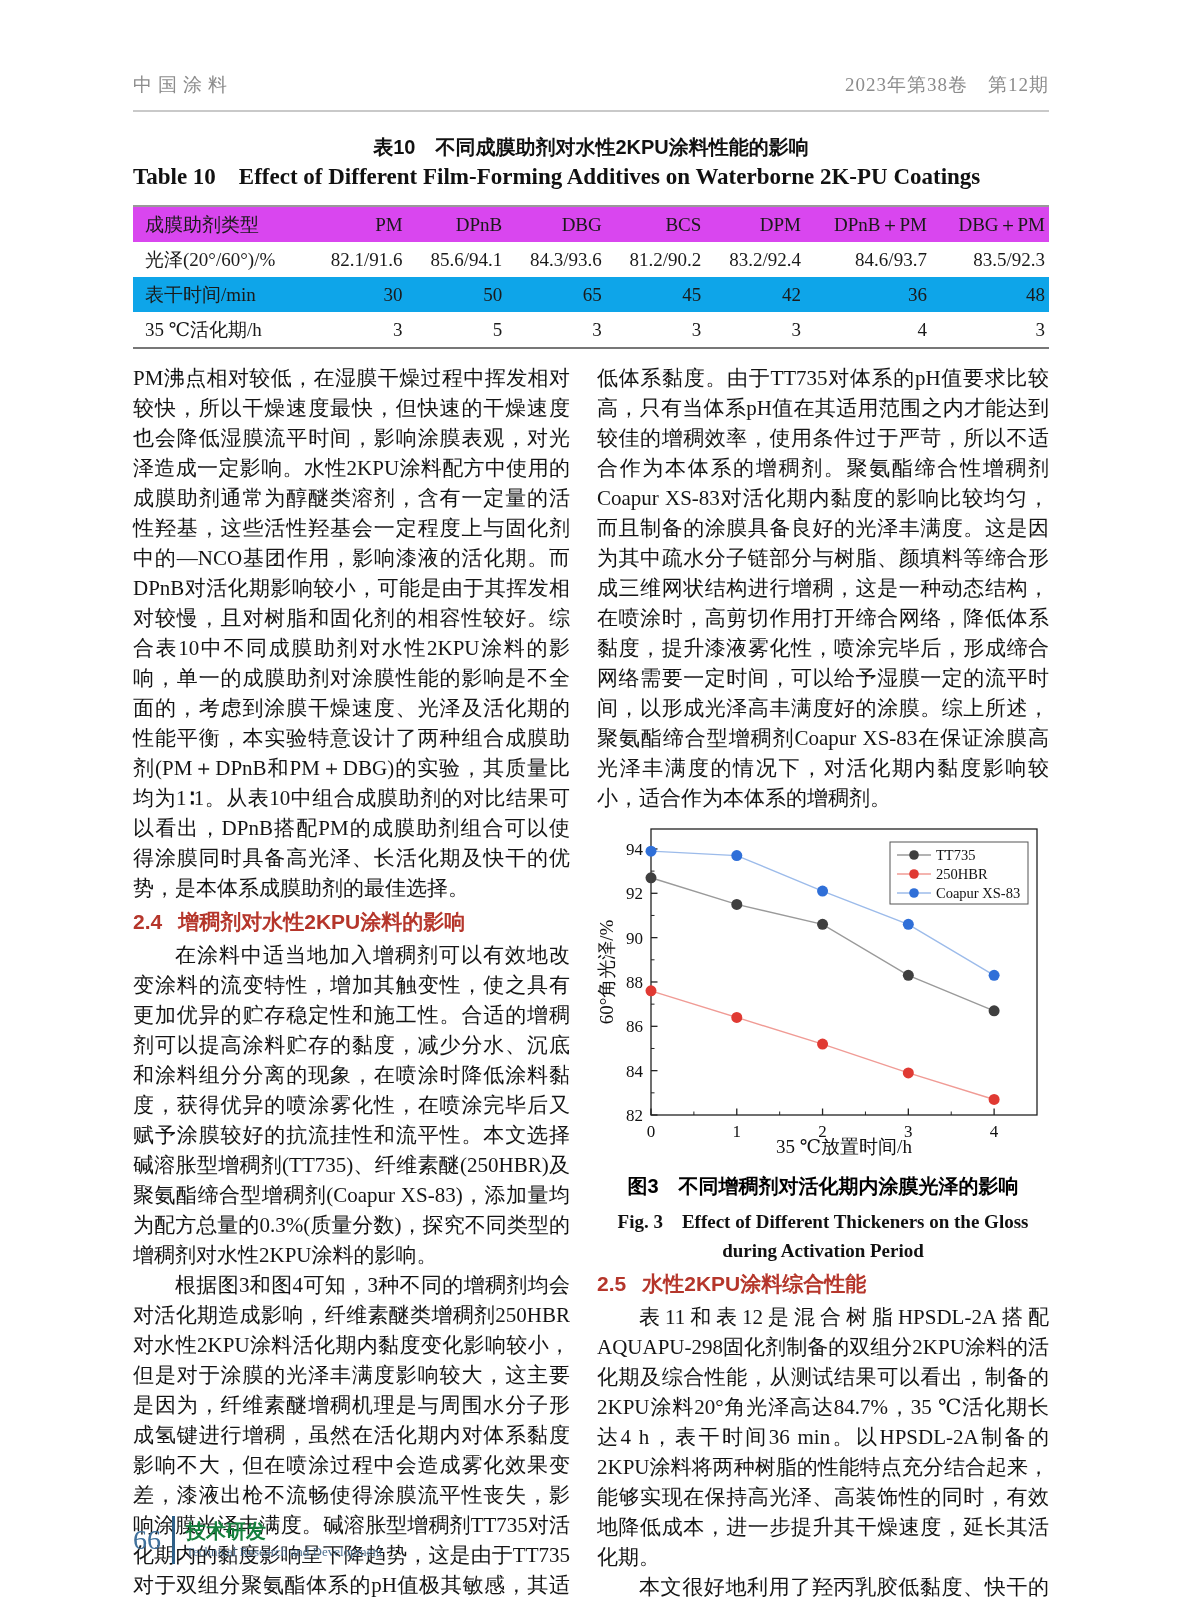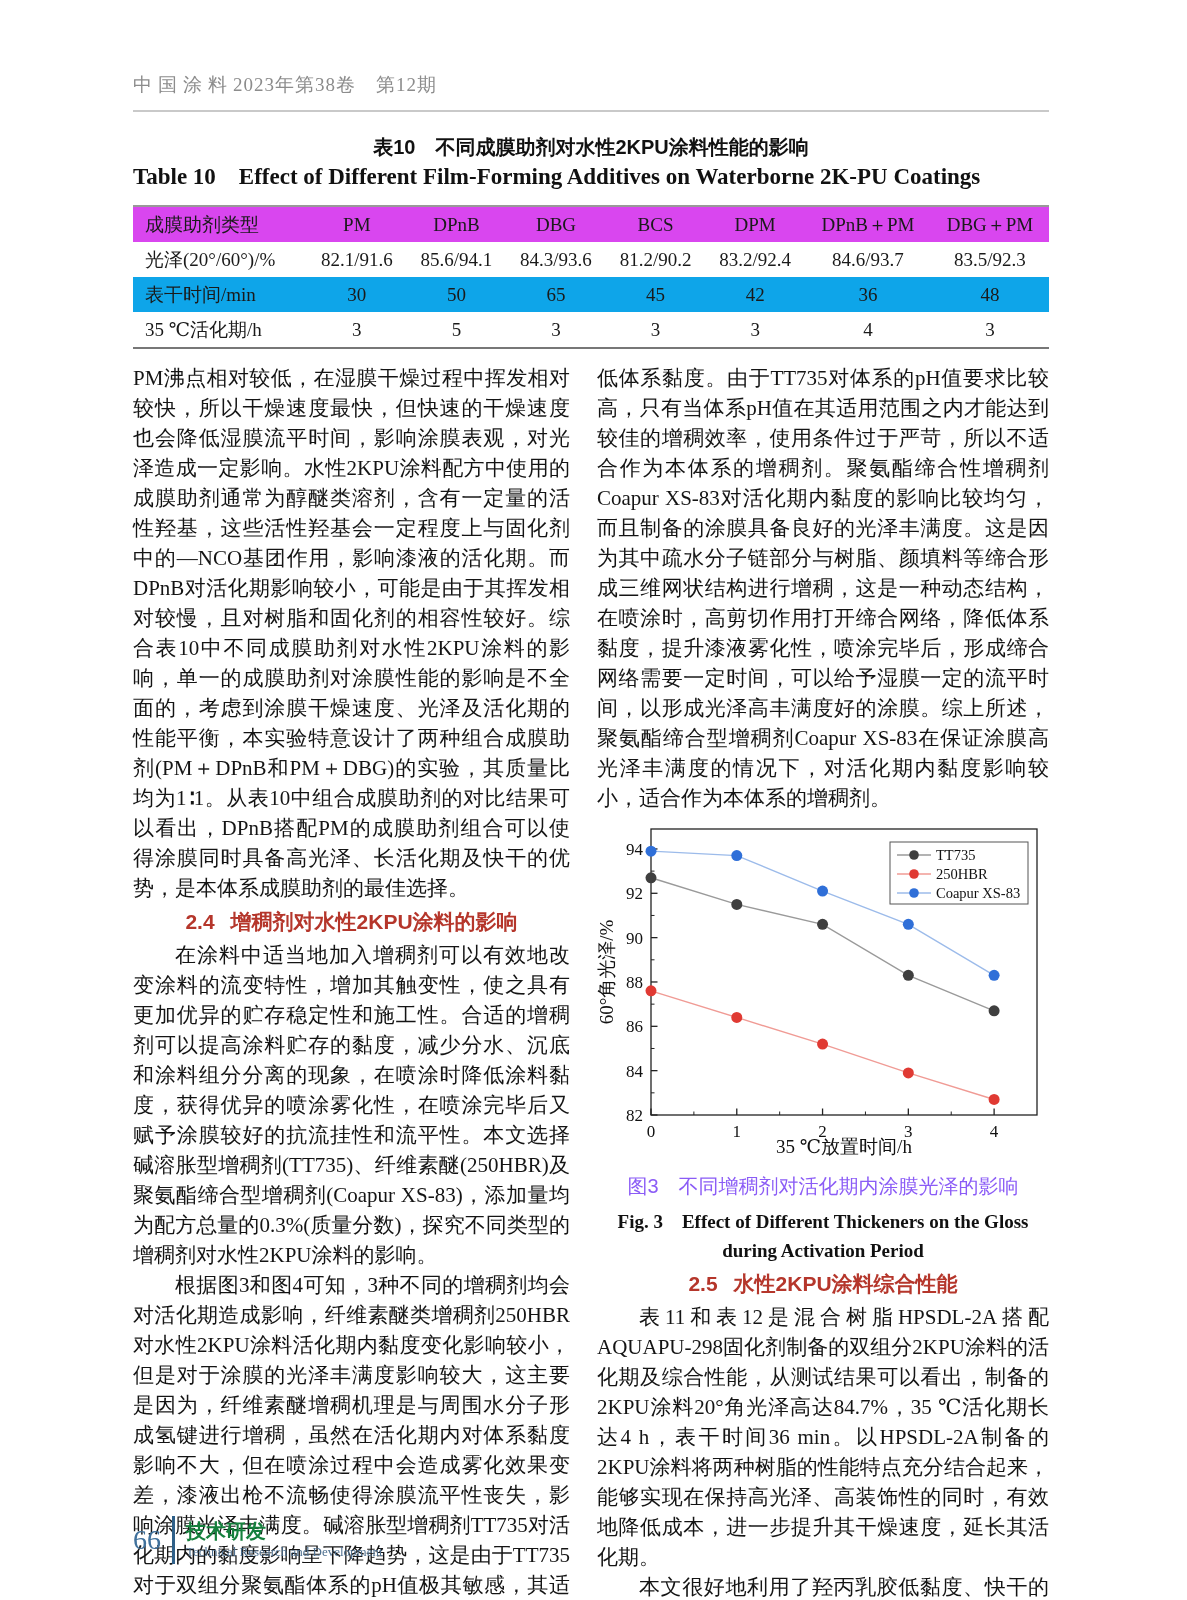--- a/index.html
+++ b/index.html
@@ -9,21 +9,21 @@
     margin:0 auto;
     background:#ffffff;
     font-family:"Liberation Serif","DejaVu Serif",serif;
     color:#1a1a1a;
     overflow:hidden;
     box-sizing:border-box;
     padding:72px 138px 0 133px;
   }
   
   .page-head {
-    display:flex; justify-content:flex-start; align-items:flex-end;
+    display:flex; justify-content:space-between; align-items:flex-end;
     border-bottom:2px solid #c9c9c9;
     padding-bottom:12px;
     color:#8c8c8c; font-size:19px;
   }
   .journal-name { letter-spacing:6px; }
   .issue-info  { letter-spacing:1px; }
 
   
   .tbl-title-cn {
     margin-top:22px; text-align:center;
@@ -35,52 +35,52 @@
     font-weight:bold; font-size:23px; color:#111;
   }
   table.t10 {
     width:100%; margin-top:13px;
     border-collapse:collapse;
     font-size:19px;
     border-top:2px solid #999; border-bottom:2px solid #777;
   }
   table.t10 th, table.t10 td {
     height:35px; padding:0 4px;
-    text-align:center; font-weight:normal;
+    text-align:right; font-weight:normal;
     white-space:nowrap;
   }
   table.t10 th:first-child, table.t10 td:first-child {
     text-align:left; padding-left:12px; width:19%;
   }
   table.t10 thead tr { background:#d946ef; }
   table.t10 tbody tr:nth-child(2) { background:#0ea5e9;margin-top:36px; }
 
   
   .columns { display:flex; gap:27px; margin-top:14px; }
   .col { font-size:21px; line-height:30px; text-align:justify; color:#141414; }
   .col-left  { width:437px; }
   .col-right { width:452px; }
   .col p { margin:0; }
   .col p.indent { text-indent:2em; }
   h3.sec {
     margin:4px 0 3px;
     color:#b5362b;
     font-family:"Liberation Sans","DejaVu Sans",sans-serif;
     font-size:21px; font-weight:bold; line-height:30px;
-    text-align:center;
+    text-align:left;
   }
   h3.sec .sec-num { margin-right:16px; }
 
   
   figure.fig3 { margin:8px 0 4px; padding:0; }
   .chart-mount { width:452px; height:340px; }
   .figcap-cn {
     margin-top:10px; text-align:center;
     font-family:"Liberation Sans","DejaVu Sans",sans-serif;
-    font-weight:normal; font-size:20px; color:#8b5cf6;
+    font-weight:bold; font-size:20px; color:#000000;
   }
   .figcap-en {
     margin-top:6px; text-align:center;
     font-weight:bold; font-size:19px; line-height:29px; color:#111;
     padding:0 10px;
   }
 
   
   .page-foot {
     position:absolute; left:133px; top:1516px;

